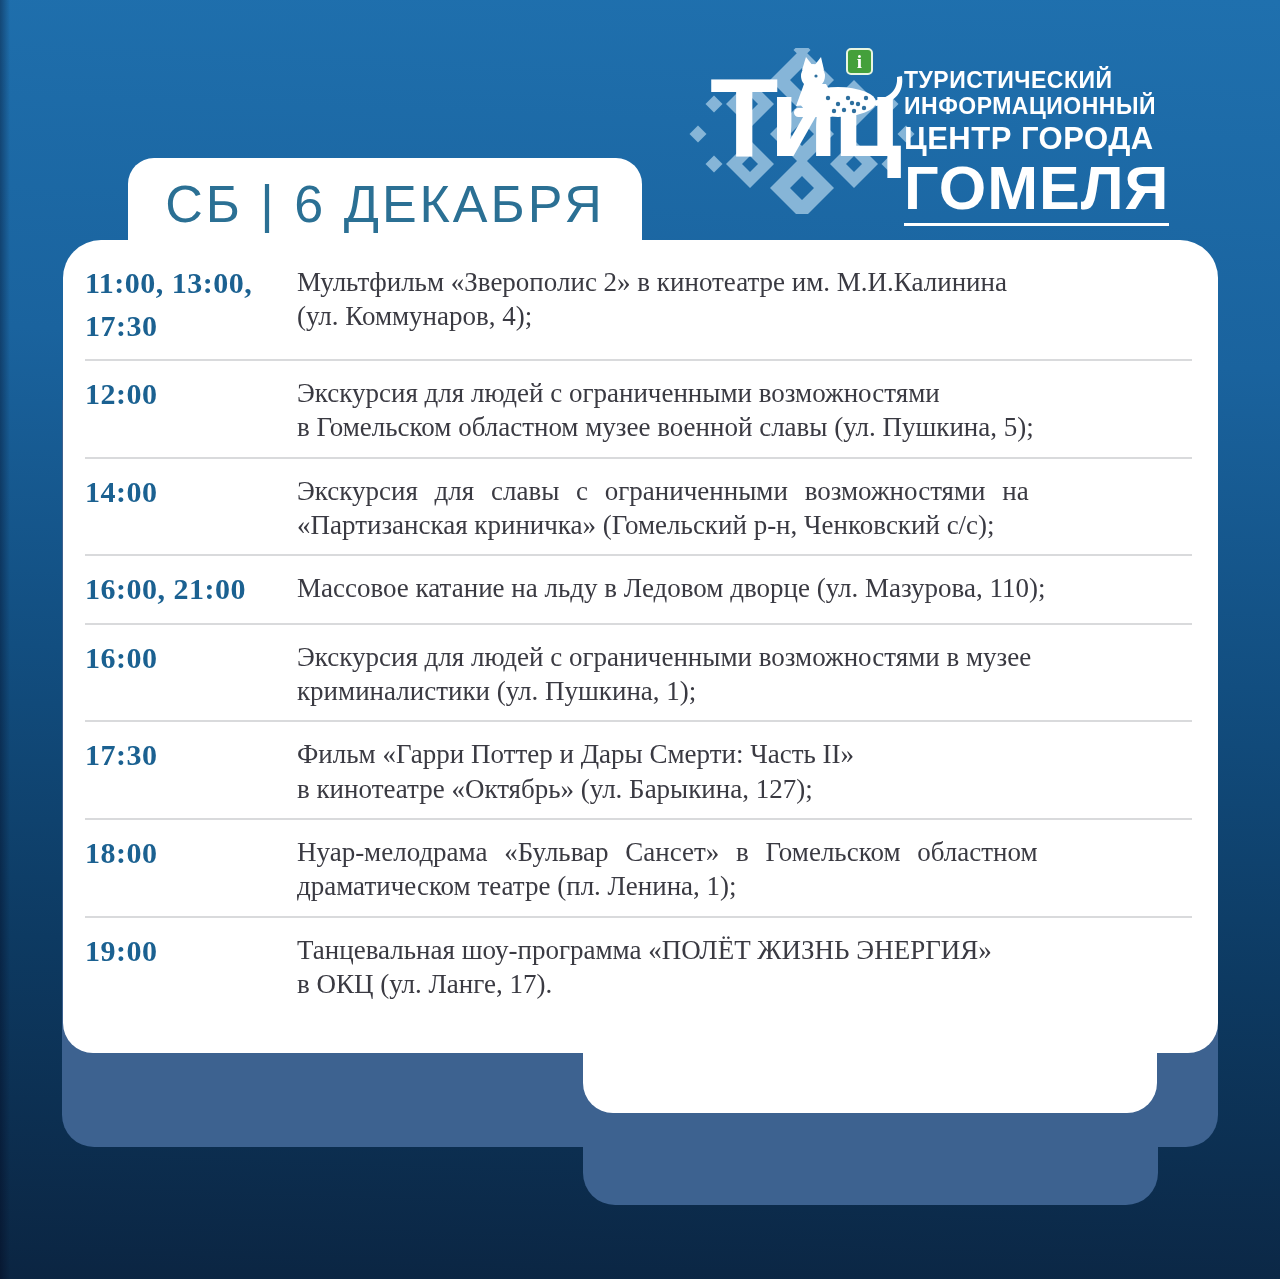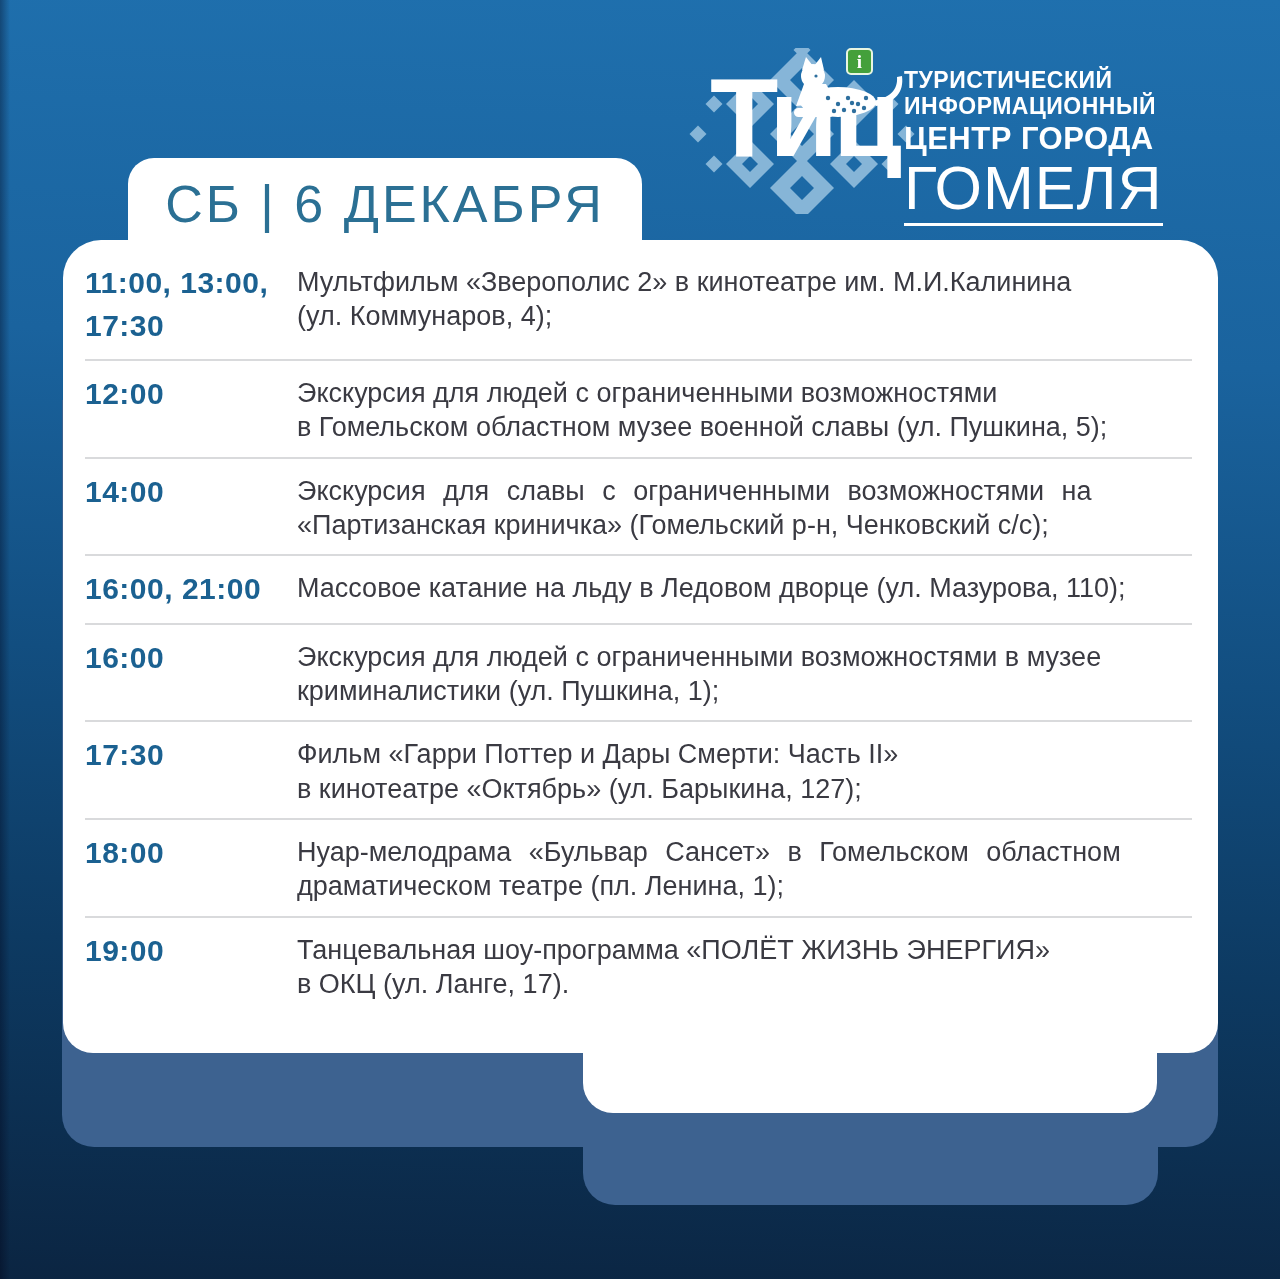--- a/index.html
+++ b/index.html
@@ -44,25 +44,25 @@
   .lynx{ position:absolute; left:100px; top:16px; width:140px; height:72px; }
   .lynx .fur{ fill:#ffffff; }
   .lynx .spot{ fill:#2e6f9e; }
   .info-badge{ position:absolute; left:166px; top:8px; width:27px; height:27px;
     background:var(--badge-green); border:2px solid #e8f5e2; border-radius:5px;
     color:#ffffff; font-weight:bold; font-size:19px; font-family:"Liberation Serif",serif;
     display:flex; align-items:center; justify-content:center; }
   .org{ position:absolute; left:224px; top:28px; color:#ffffff; line-height:1.12; }
   .org .l1,.org .l2{ font-size:23px; font-weight:bold; letter-spacing:.5px; }
   .org .l3{ font-size:31px; font-weight:bold; letter-spacing:.5px; margin-top:2px; }
-  .org .l4{ font-size:61px; font-weight:400; letter-spacing:1px; display:inline-block;
+  .org .l4{ font-size:61px; font-weight:700; letter-spacing:1px; display:inline-block;
     border-bottom:3px solid #ffffff; padding-bottom:3px; margin-top:0px; line-height:1.05; }
 
   
-  .schedule{ padding:10px 26px 0 22px; }
+  .schedule{ padding:10px 26px 0 22px;font-family:Liberation Serif, serif; }
   .row{ display:flex; align-items:flex-start; padding:12px 0; }
   .row + .row{ border-top:2px solid var(--divider); }
   .time{ width:212px; flex:none; color:var(--time-text); font-weight:bold;
     font-size:30px; line-height:1.42; letter-spacing:.5px; white-space:pre-line; }
   .desc{ flex:1; color:var(--event-text); font-size:27px; line-height:1.27; padding-top:3px; }
   .desc .line{ display:block; }
   .desc .stretch{ word-spacing:10px; }
 </style>
 </head>
 <body>

